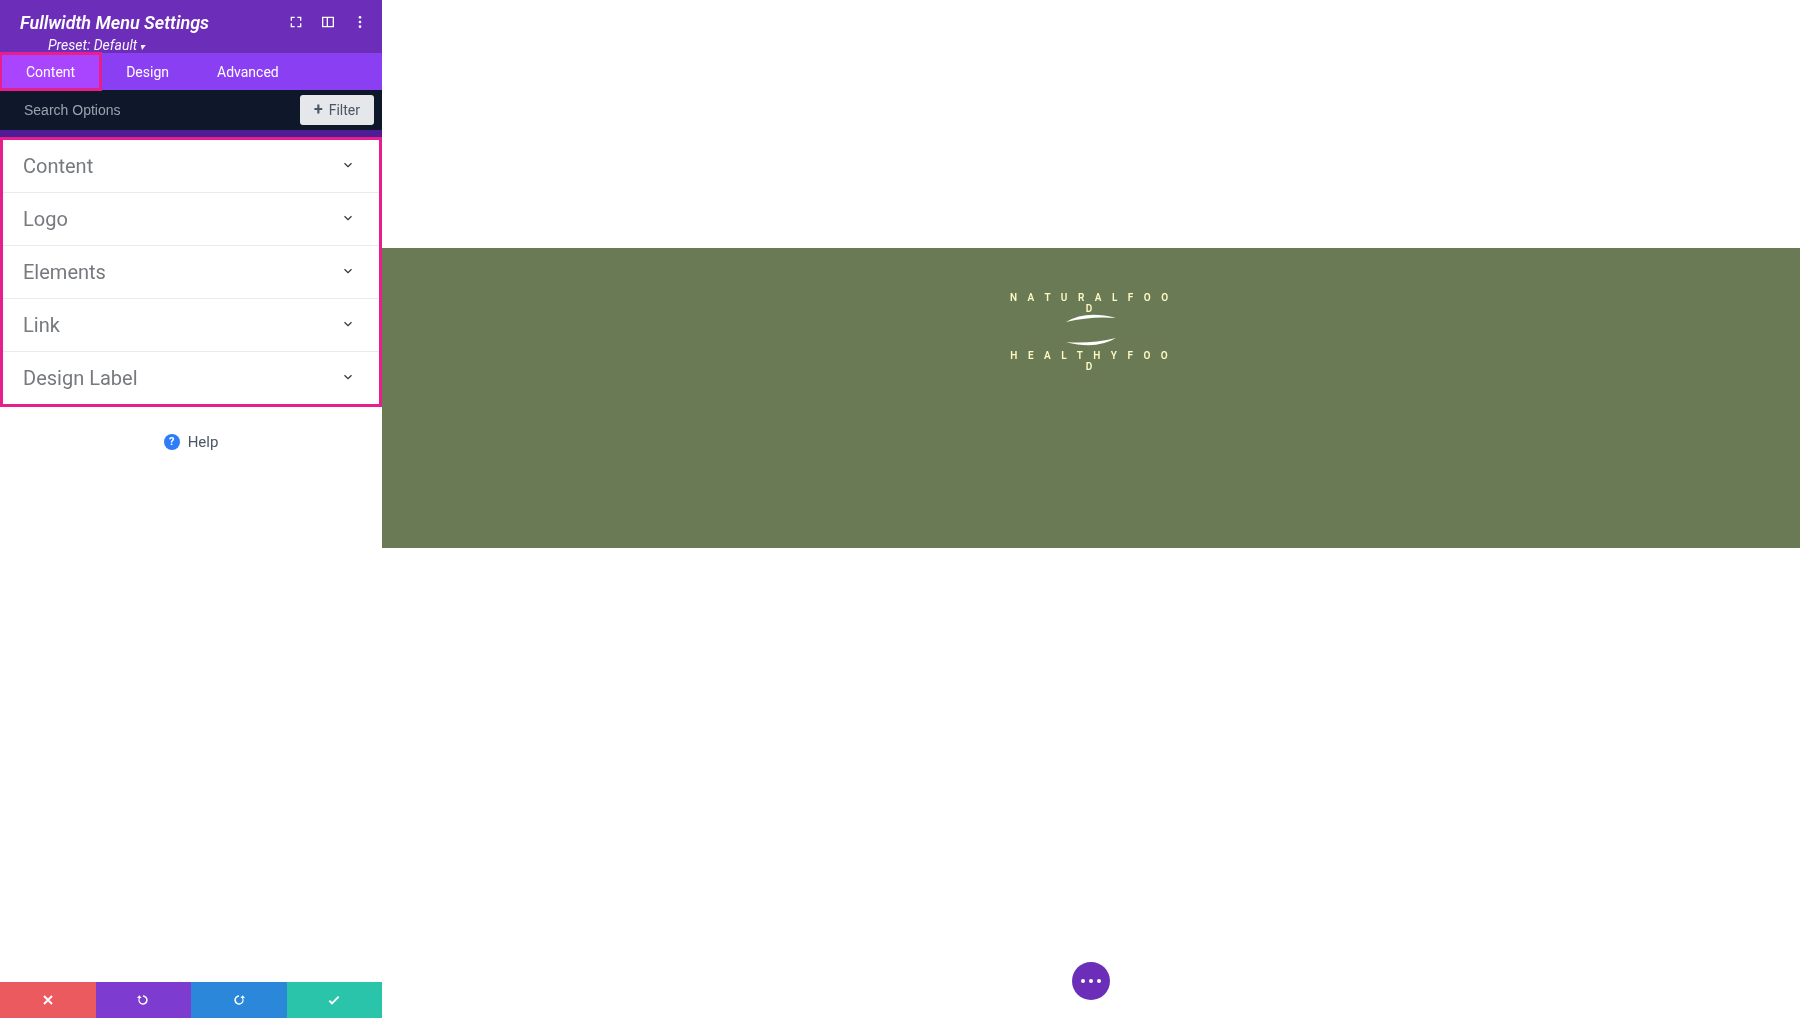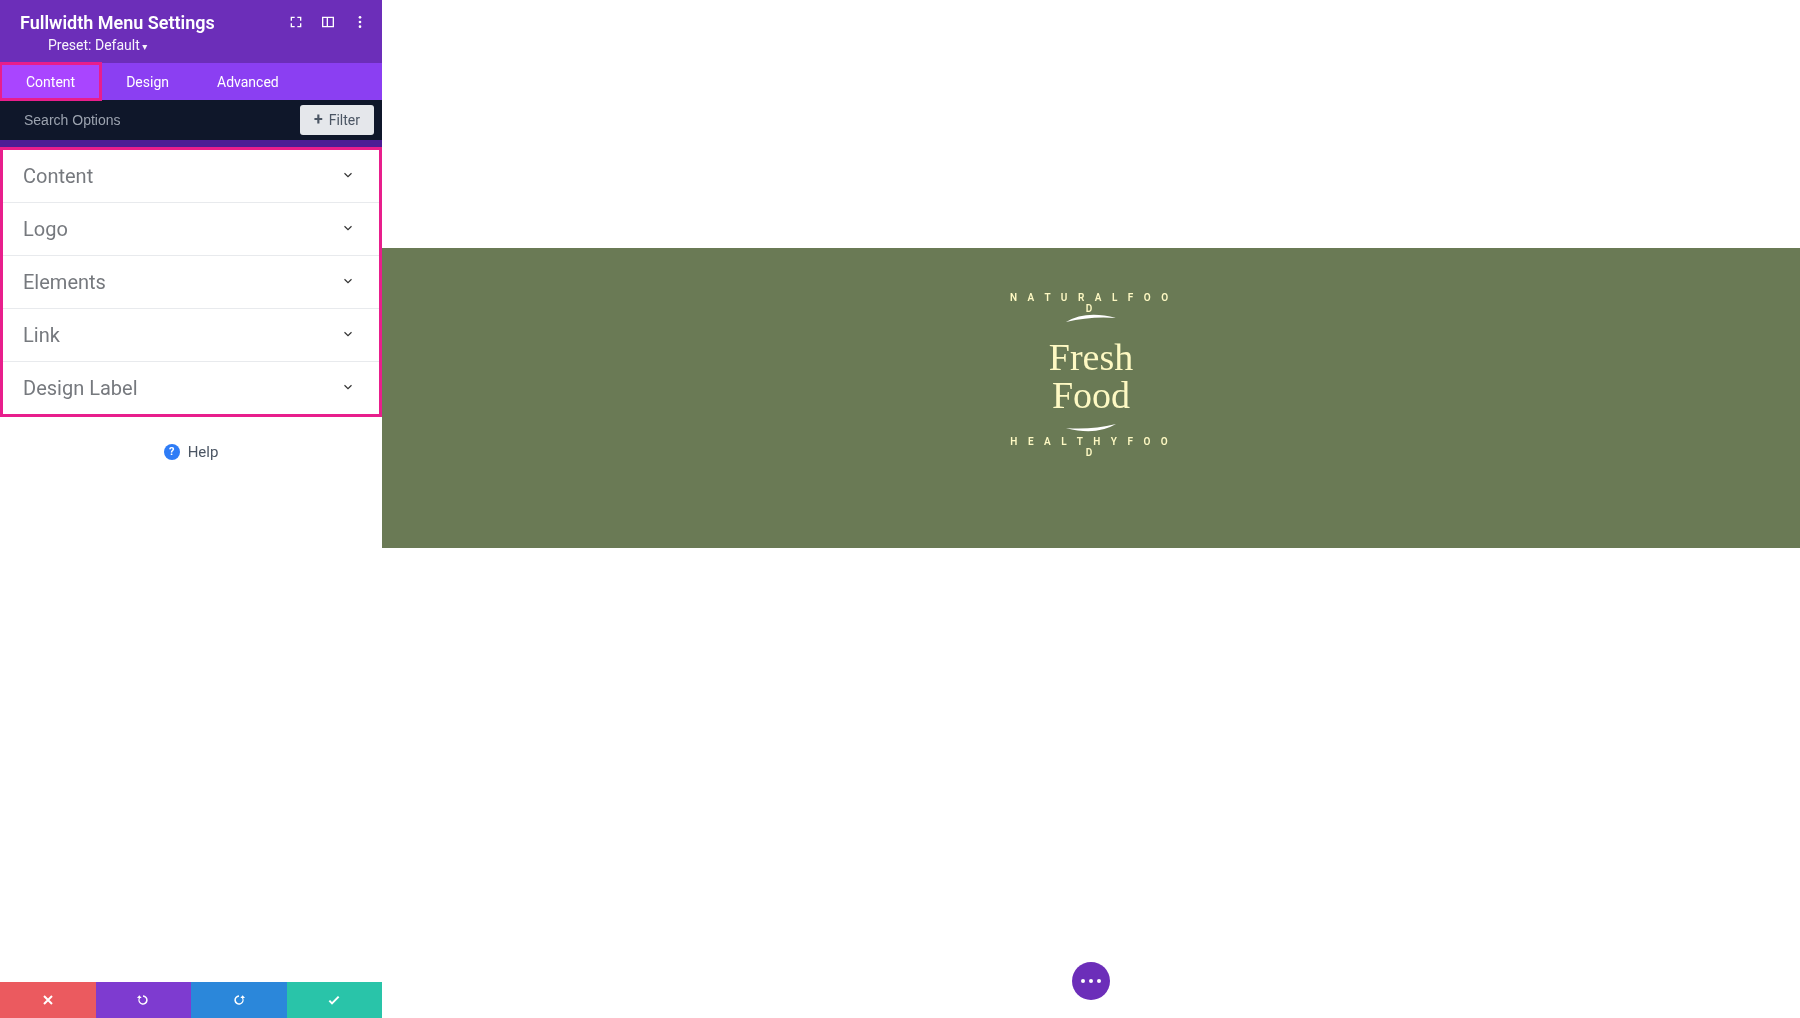--- a/index.html
+++ b/index.html
@@ -1,20 +1,20 @@
 <!DOCTYPE html>
 <html><head>
   <meta charset="utf-8">
   <style>
     * { margin: 0; padding: 0; box-sizing: border-box; }
     body { font-family: -apple-system, BlinkMacSystemFont, "Segoe UI", Roboto, Helvetica, Arial, sans-serif; width: 1800px; height: 1018px; overflow: hidden; background: #fff; }
 
     .sidebar { position: absolute; left: 0; top: 0; width: 382px; height: 1018px; background: #fff; display: flex; flex-direction: column; }
 
-    .panel-header { background: #6c2eb9; color: #fff; padding: 12px 20px 10px 20px; position: relative; }
+    .panel-header { background: #6c2eb9; color: #fff; padding: 12px 20px 0 20px; position: relative; font-style: italic; }
     .panel-title { font-size: 18px; font-weight: 600; }
     .panel-preset { font-size: 14px; opacity: .95; margin-top: 4px; cursor: pointer; margin-left: 28px; }
     .panel-preset::after { content: " ▾"; font-size: 10px; }
     .header-icons { position: absolute; right: 14px; top: 14px; display: flex; gap: 16px; }
     .hicon { width: 16px; height: 16px; display: inline-flex; align-items: center; justify-content: center; cursor: pointer; }
     .hicon svg { width: 16px; height: 16px; fill: #fff; }
 
     .tabs { background: #8b3ff2; display: flex; height: 37px; }
     .tab { color: #fff; font-size: 14px; padding: 0 24px; display: flex; align-items: center; cursor: pointer; }
     .tab.active { background: #a945ff; position: relative; border: 3px solid #e81e8c; margin: -1px 0 -1px -1px; }
@@ -170,21 +170,20 @@
   </div>
 </div>
 
 <div class="preview">
   <div class="nav-band">
     <div class="logo-wrap">
       <div class="logo-arc-top">N A T U R A L   F O O D</div>
       <div class="logo-leaf"><svg viewBox="0 0 60 18">
             <path d="M5 12 Q25 0 55 8 Q30 6 5 12 Z" fill="#fff"></path>
           </svg></div>
-      <div class="logo-name">Fresh Food</div>
       <div class="logo-leaf"><svg viewBox="0 0 60 18">
             <path d="M55 6 Q35 18 5 10 Q30 12 55 6 Z" fill="#fff"></path>
           </svg></div>
       <div class="logo-arc-bottom">H E A L T H Y   F O O D</div>
     </div>
   </div>
 </div>
 
 <div class="fab">
   <span></span>

